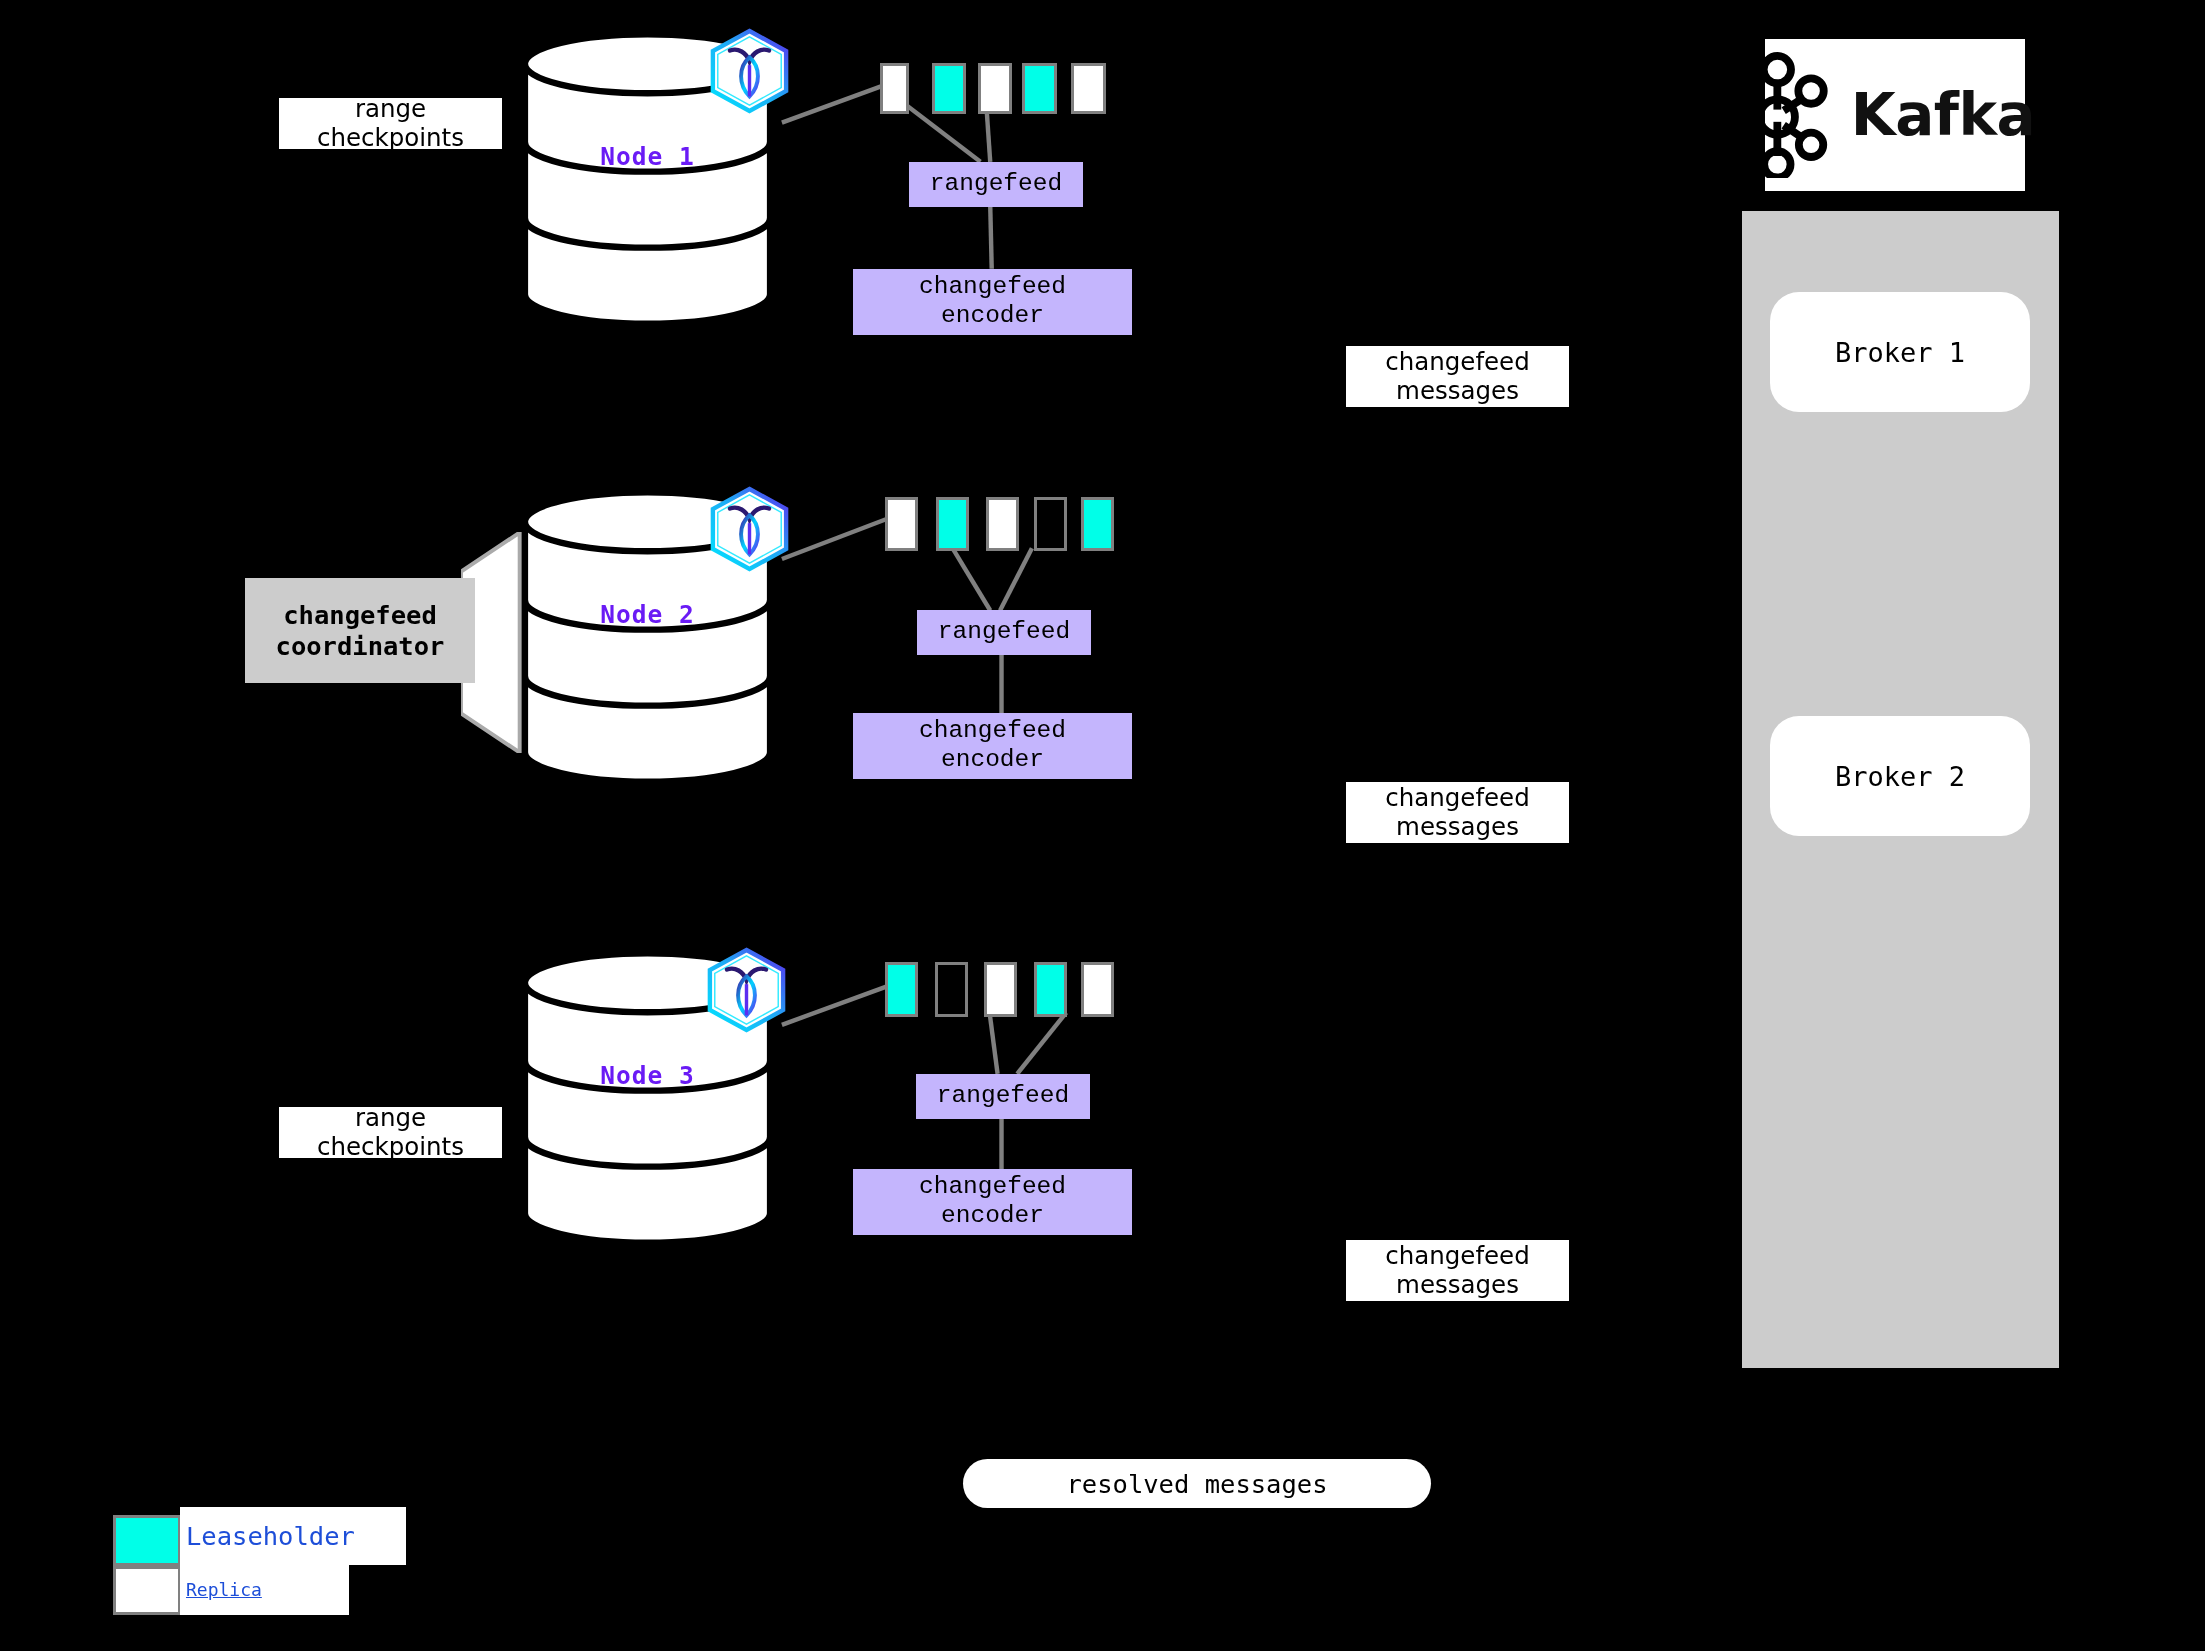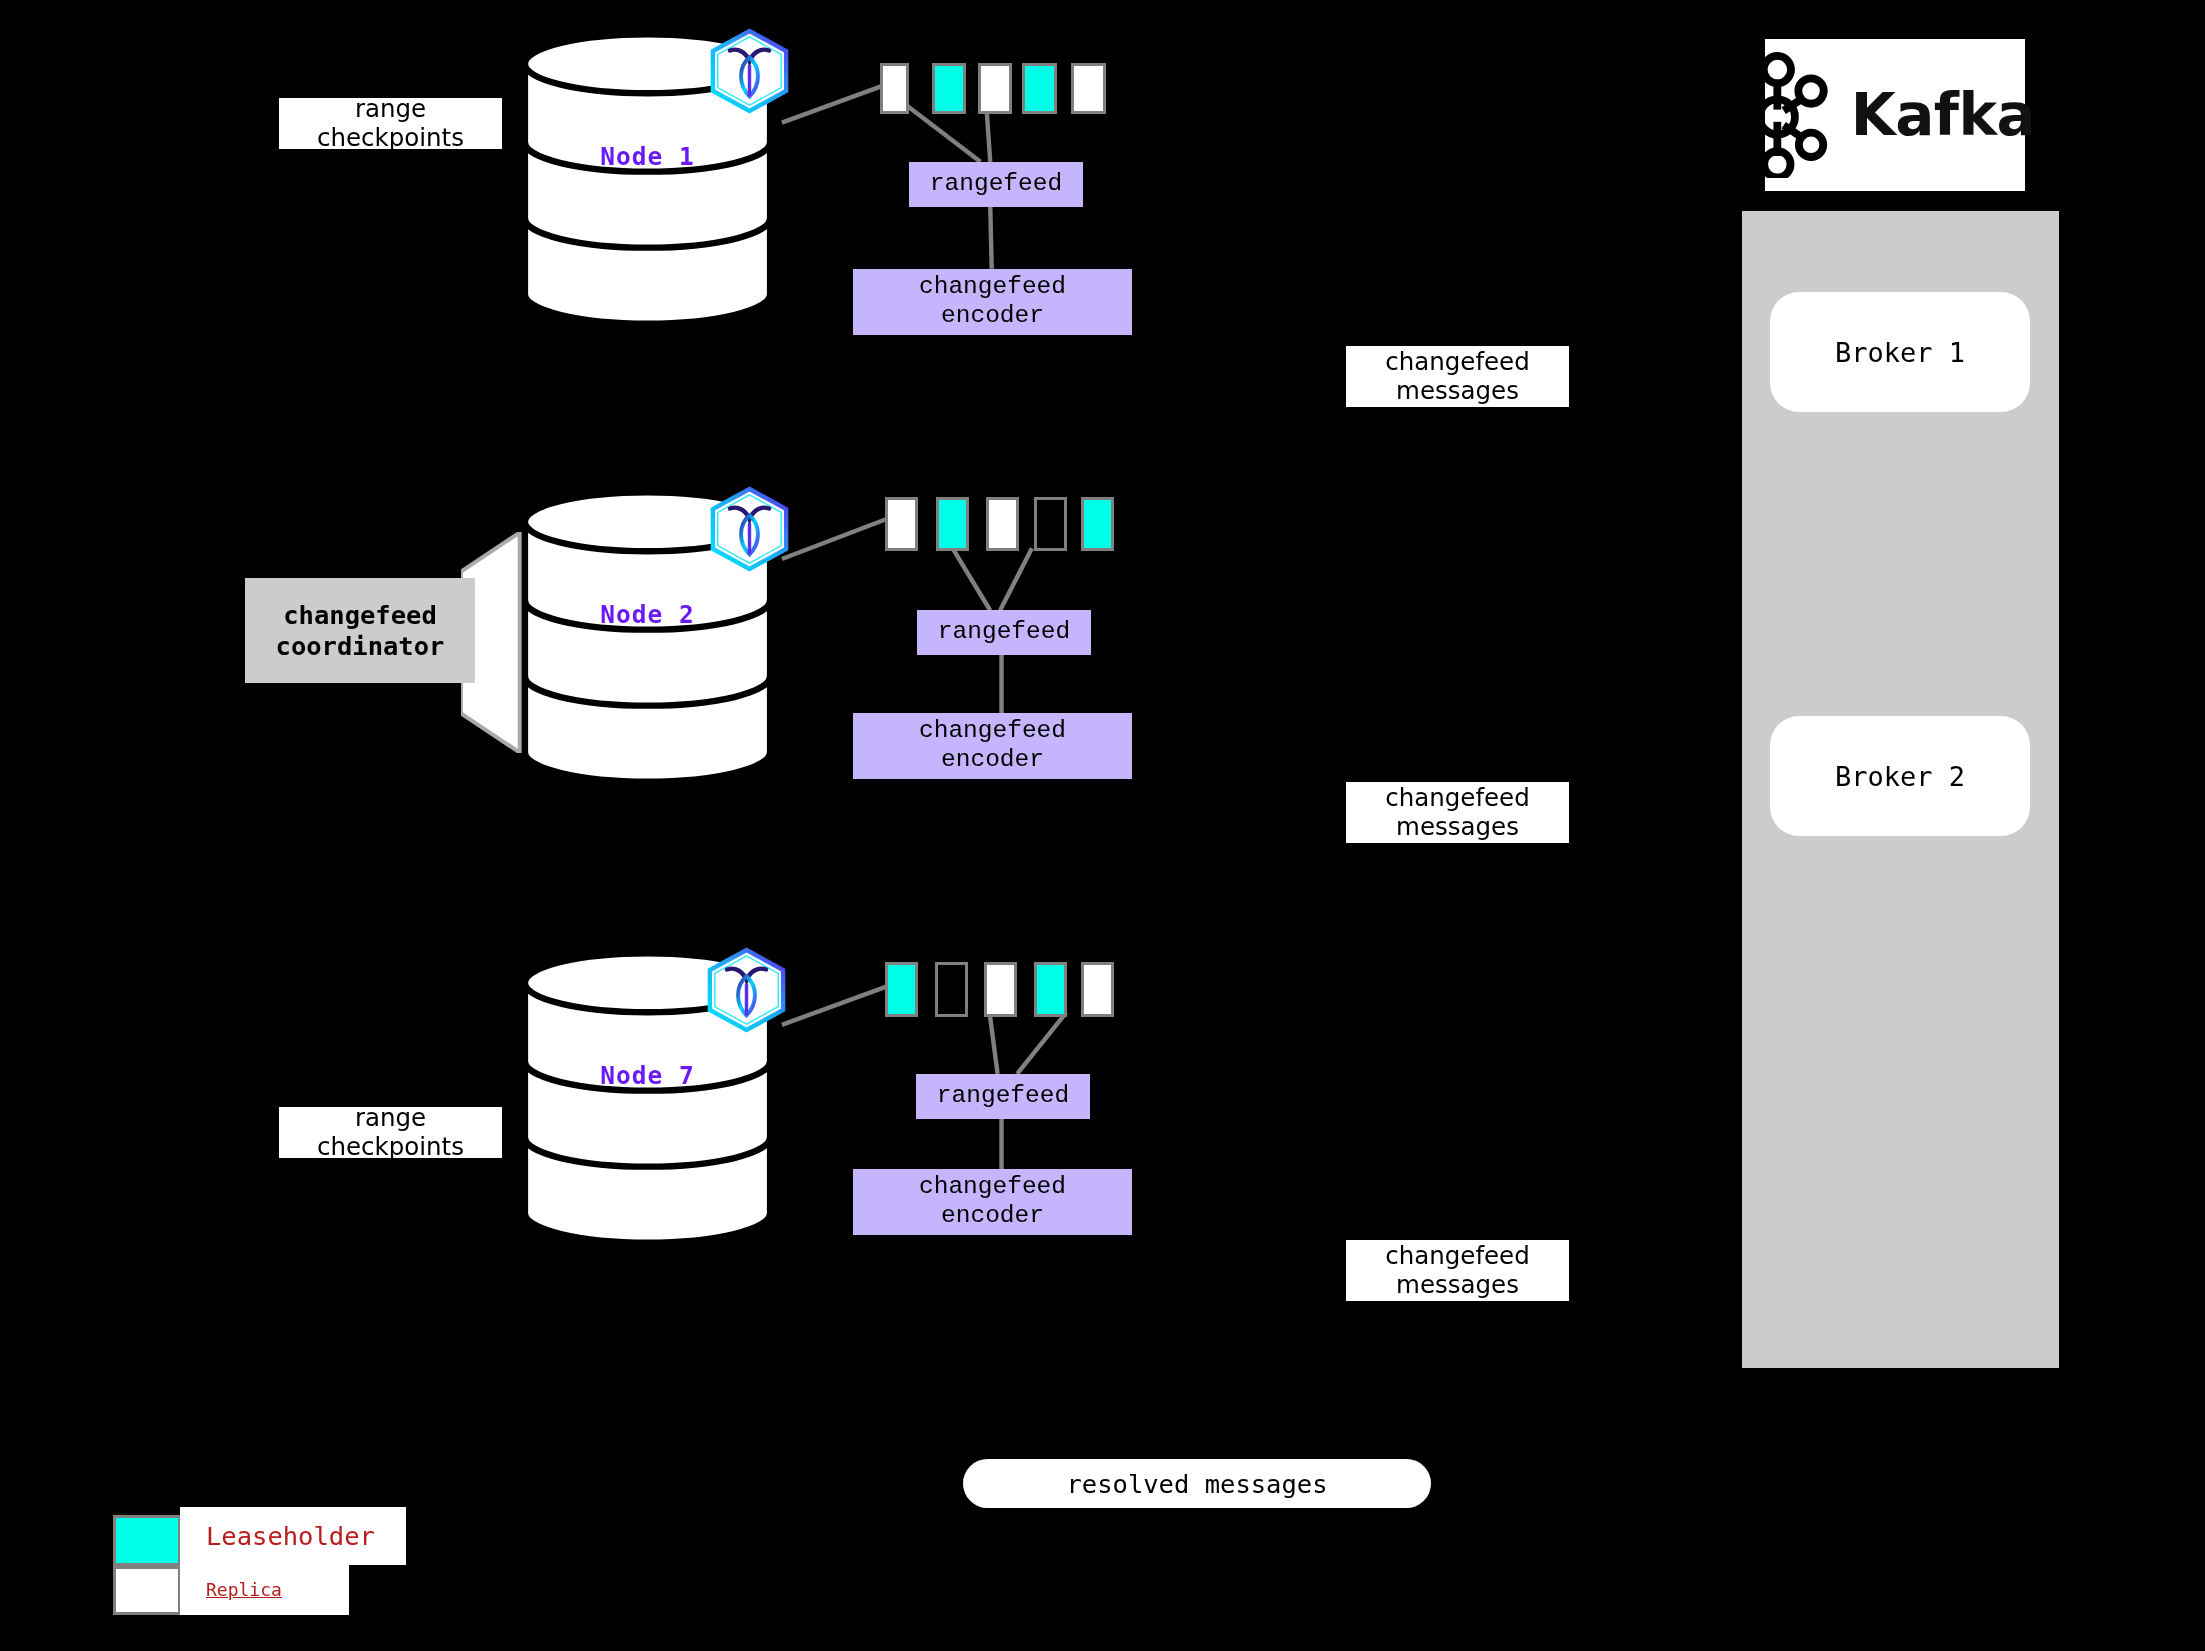--- a/index.html
+++ b/index.html
@@ -75,24 +75,24 @@
   
   .pill{
     position:absolute;background:#ffffff;color:#000;border-radius:490px;
     display:flex;align-items:center;justify-content:center;
     font-family:"DejaVu Sans Mono",monospace;
   }
 
   
   .legend-sw{position:absolute;box-sizing:border-box;border:3.4px solid #808080;}
   .legend-text{
-    position:absolute;background:#ffffff;color:#b91c1c;
+    position:absolute;background:#ffffff;color:#1d4ed8;
     font-family:"DejaVu Sans Mono",monospace;
     display:flex;align-items:center;
-    box-sizing:border-box;padding-left:26px;
+    box-sizing:border-box;padding-left:6px;
   }
 </style>
 </head>
 <body>
 
 <div class="stage">
 
   <svg class="conn" viewBox="0 0 4498 3369" preserveAspectRatio="none">
     <g stroke="#808080" stroke-width="9" fill="none">
 
@@ -210,21 +210,21 @@
     <span>encoder</span>
   </div>
 
   <div class="cyl abs" style="left:515px;top:946px;width:265px;height:304px;">
     <svg width="265" height="304" viewBox="0 0 540 620">
       <path d="M20,75 a250,60 0 0 1 500,0 v470 a250,60 0 0 1 -500,0 z" fill="#ffffff" stroke="#000000" stroke-width="13"></path>
       <ellipse cx="270" cy="75" rx="250" ry="60" fill="#ffffff" stroke="#000000" stroke-width="13"></ellipse>
       <path d="M20,235 a250,60 0 0 0 500,0" fill="none" stroke="#000000" stroke-width="13"></path>
       <path d="M20,390 a250,60 0 0 0 500,0" fill="none" stroke="#000000" stroke-width="13"></path>
     </svg>
-    <div class="cyl-label" style="top:115px;font-size:24.5px;">Node 7</div>
+    <div class="cyl-label" style="top:115px;font-size:24.5px;">Node 3</div>
   </div>
 
   <div class="abs" style="left:705px;top:946px;width:83px;height:88px;">
     <svg width="83" height="88" viewBox="0 0 170 180">
       <polygon points="85,8 160,49 160,131 85,172 10,131 10,49" fill="#ffffff" stroke="url(#hexg1)" stroke-width="9"></polygon>
       <polygon points="85,20 150,56 150,124 85,160 20,124 20,56" fill="none" stroke="#00e5ff" stroke-width="3" opacity="0.8"></polygon>
       <path d="M45,48 C62,42 78,52 85,70 C92,52 108,42 125,48" fill="none" stroke="#2a1870" stroke-width="9" stroke-linecap="round"></path>
       <path d="M85,62 C62,82 62,118 85,142 C108,118 108,82 85,62 Z" fill="none" stroke="url(#bodyg1)" stroke-width="8"></path>
       <line x1="85" y1="78" x2="85" y2="142" stroke="#5b2df0" stroke-width="7"></line>
     </svg>

